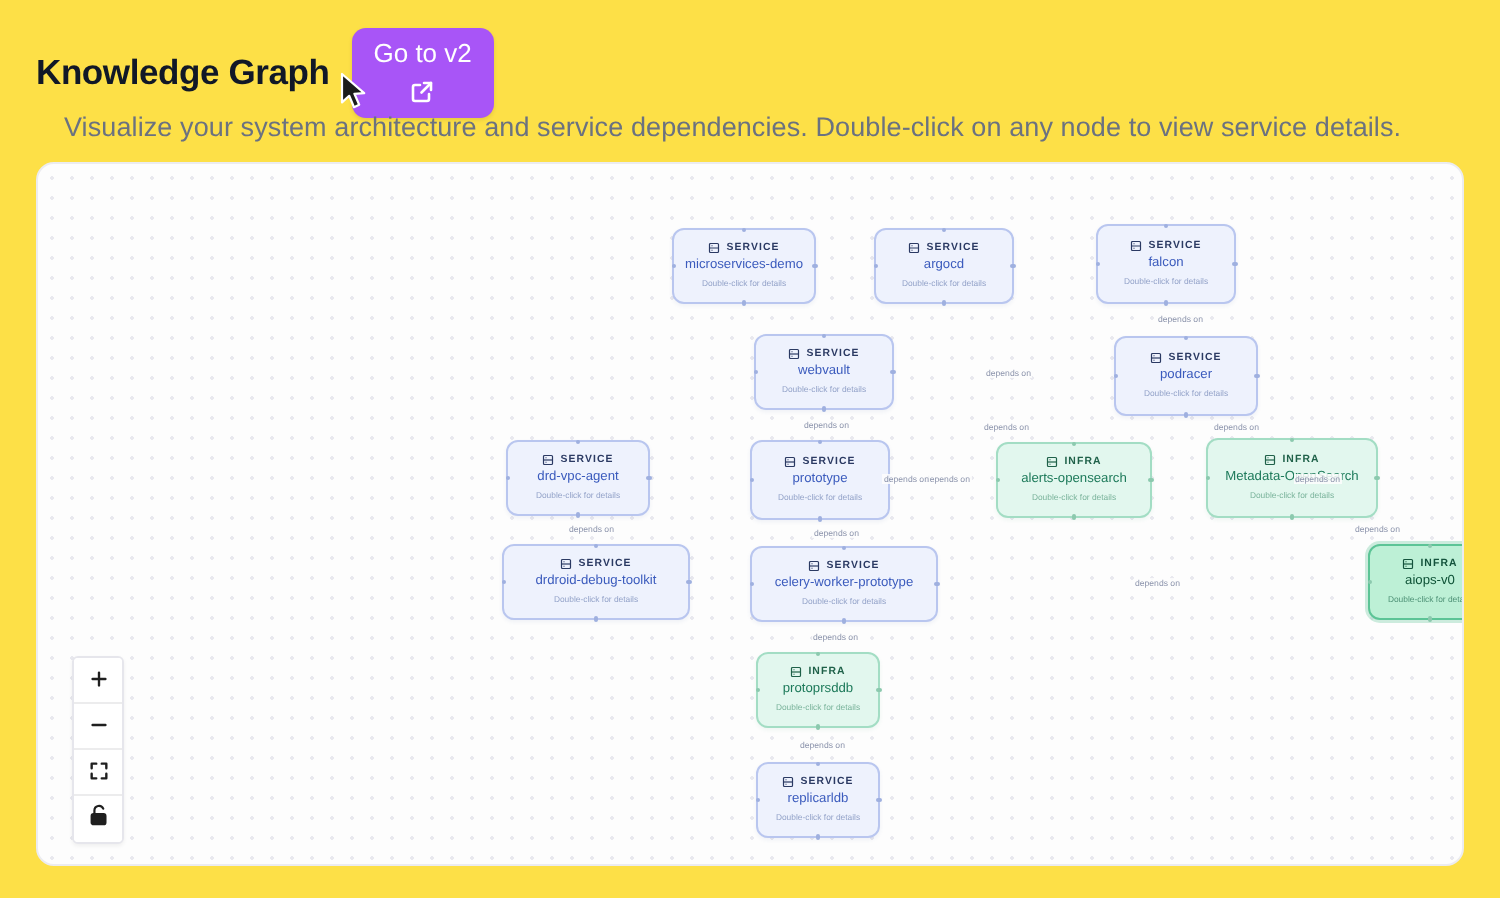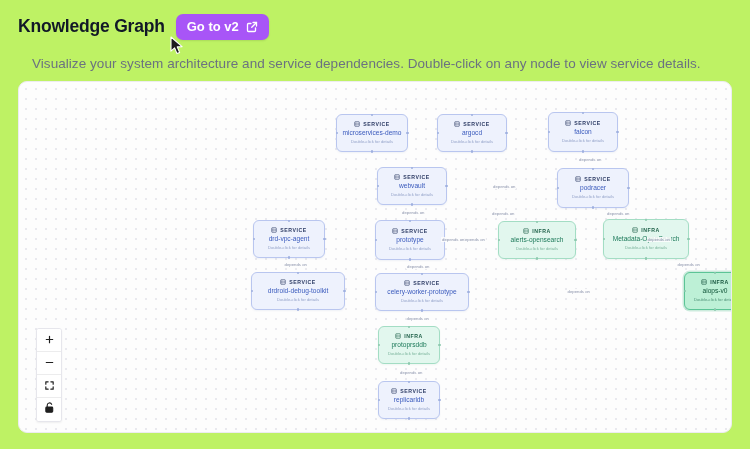--- a/index.html
+++ b/index.html
@@ -3,40 +3,41 @@
 <meta charset="utf-8">
 <style>
   * { box-sizing: border-box; }
   html, body {
     margin: 0; padding: 0;
     width: 750px; height: 449px;
     background: #ffffff;
     font-family: "Liberation Sans", sans-serif;
     overflow: hidden;
   }
-  #app { position: relative; width: 750px; height: 449px; background:#bef264; }
+  #app { position: relative; width: 750px; height: 449px; background:#fde047; }
 
   
   .header-row {
     position: absolute; left: 18px; top: 14px;
     display: flex; align-items: center; gap: 11px;
   }
   .page-title {
     font-size: 17.5px; font-weight: bold; color: #111827;
     letter-spacing: -0.2px; line-height: 1;
   }
   .v2-btn {
     display: inline-flex; align-items: center; gap: 7px;
     background: #a855f7; color: #ffffff;
     border: none; border-radius: 7px;
     padding: 6px 11px 7px 11px;
-    font-size: 13px; font-weight: bold;
+    font-size: 13px; font-weight: normal;
     font-family: "Liberation Sans", sans-serif;
     cursor: pointer; line-height: 1;
     box-shadow: 0 1px 2px rgba(0,0,0,0.10);
+    flex-direction: column;
   }
   .v2-btn .ext-icon { display:inline-flex; }
 
   .subtitle {
     position: absolute; left: 32px; top: 56px;
     font-size: 13.5px; color: #6b7280; letter-spacing: 0.05px;
   }
 
   
   .canvas-panel {

